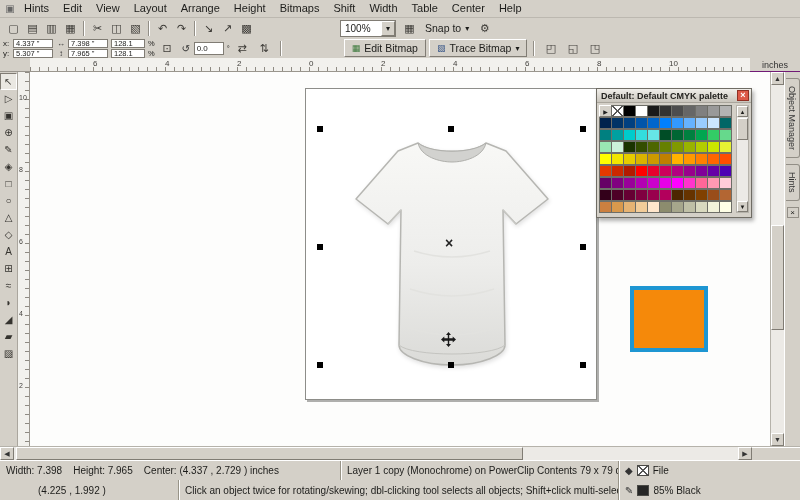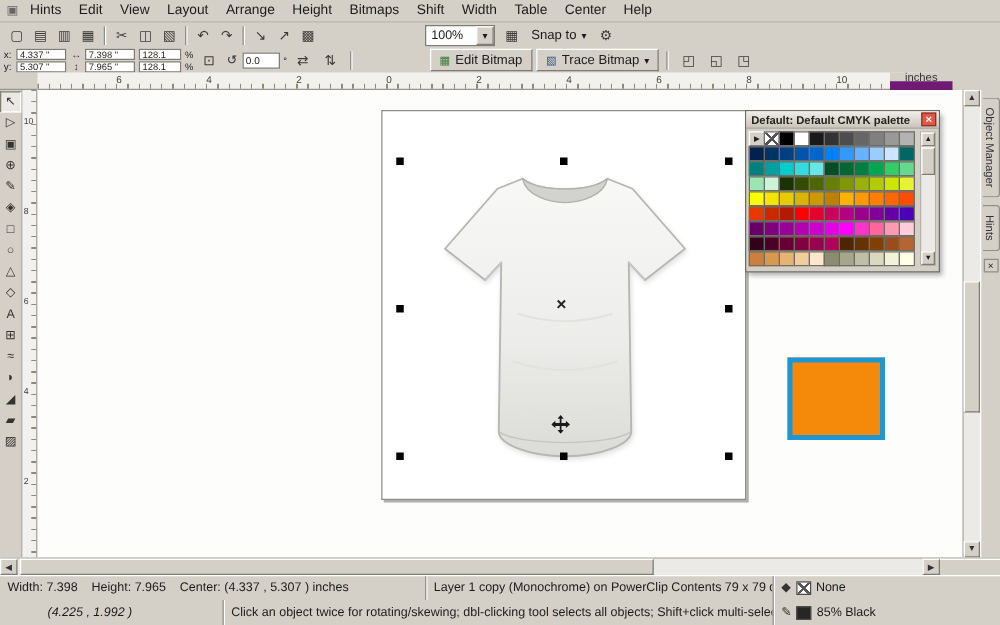--- a/index.html
+++ b/index.html
@@ -25,21 +25,21 @@
   .plabel{font-size:8px;width:8px;}
   .picon{font-size:8px;width:10px;text-align:center;color:#333;}
   .mini-field{height:9px;background:#fff;border:1px solid #807c74;font-size:7.5px;line-height:7px;display:flex;align-items:center;padding:0 1px 0 2px;overflow:hidden;}
   .f40{width:40px}.f34{width:34px}.f30{width:30px}
   .psuffix{font-size:7.5px;margin-left:1px;}
   .pbtn{height:18px;display:flex;align-items:center;gap:4px;padding:0 7px;font-size:10.5px;white-space:nowrap;}
   #ruler-corner{position:absolute;left:0;top:58px;width:30px;height:14px;background:#d4d0c8;border-bottom:1px solid #9a968e;}
   #ruler-h{position:absolute;left:30px;top:58px;width:720px;height:14px;background:#f2f1ed;border-bottom:1px solid #9a968e;}
   #ruler-h .ticks{position:absolute;left:0;right:0;bottom:0;height:4px;background:repeating-linear-gradient(to right,#8e8a82 0 1px,transparent 1px 9px);}
   .rnum{position:absolute;top:1px;font-size:8px;color:#44423e;}
-  #ruler-unit{position:absolute;left:712px;top:58px;width:50px;height:14px;font-size:9px;color:#333;display:flex;align-items:center;justify-content:center;border-bottom:7px solid #701a75;background:#d4d0c8;}
+  #ruler-unit{position:absolute;left:750px;top:58px;width:50px;height:14px;font-size:9px;color:#333;display:flex;align-items:center;justify-content:center;border-bottom:1px solid #701a75;background:#d4d0c8;}
   #toolbox{position:absolute;left:0;top:72px;width:18px;height:374px;border-right:1px solid #aaa69e;display:flex;flex-direction:column;align-items:center;padding-top:1px;background:#d4d0c8;}
   .tool{width:17px;height:17px;font-size:10px;display:flex;align-items:center;justify-content:center;color:#35332f;}
   .tool.active{background:#eae8e2;border:1px solid;border-color:#807c74 #fff #fff #807c74;}
   #ruler-v{position:absolute;left:18px;top:72px;width:12px;height:374px;background:#f2f1ed;border-right:1px solid #9a968e;}
   #ruler-v .ticks{position:absolute;top:0;bottom:0;right:0;width:4px;background:repeating-linear-gradient(to bottom,#8e8a82 0 1px,transparent 1px 9px);}
   .rnum-v{position:absolute;left:1px;font-size:7px;color:#44423e;}
   #canvas{position:absolute;left:30px;top:72px;width:740px;height:374px;background:#fdfdfc;overflow:hidden;}
   #page{position:absolute;left:275px;top:16px;width:292px;height:312px;background:#fff;border:1px solid #8d8d89;box-shadow:2px 2px 0 rgba(80,80,78,.45);}
   #tshirt{position:absolute;left:36px;top:42px;filter:drop-shadow(1px 2px 2px rgba(0,0,0,.12));}
   .handle{position:absolute;width:6px;height:6px;background:#000;}
@@ -71,21 +71,21 @@
   .hbtn{width:14px;height:13px;font-size:7px;display:flex;align-items:center;justify-content:center;color:#333;}
   #htrack{flex:1;position:relative;}
   #hthumb{position:absolute;left:2px;top:0;height:13px;width:70%;}
   #hcorner{width:48px;background:#d4d0c8;border-top:1px solid #fff;}
   #status1{position:absolute;left:0;top:460px;width:800px;height:20px;background:#d4d0c8;border-top:1px solid #fff;display:flex;align-items:center;font-size:10px;}
   #status2{position:absolute;left:0;top:480px;width:800px;height:20px;background:#d4d0c8;display:flex;align-items:center;font-size:10px;}
   .seg{height:100%;display:flex;align-items:center;overflow:hidden;white-space:pre;}
   .seg-l1{width:340px;padding-left:6px;}
   .seg-m{flex:1;border-left:1px solid #989488;box-shadow:inset 1px 0 0 #fff;padding-left:6px;}
   .seg-r{width:182px;border-left:1px solid #989488;box-shadow:inset 1px 0 0 #fff;padding-left:6px;gap:4px;}
-  .seg-l2{width:178px;padding-left:38px;font-style:italic;}
+  .seg-l2{width:178px;padding-left:38px;}
   .st-glyph{font-size:10px;color:#333;}
   .mini-swatch{width:12px;height:11px;border:1px solid #4a4a46;display:inline-block;}
 </style>
 </head>
 <body>
 
 <div id="app">
 
   <div id="menubar" class="bar">
     <span class="app-icon">▣</span>
@@ -422,26 +422,26 @@
   <div id="hscroll-row">
     <button class="hbtn raised">◀</button>
     <div id="htrack">
         <div id="hthumb" class="raised"></div>
       </div>
     <button class="hbtn raised">▶</button>
     <div id="hcorner"></div>
   </div>
 
   <div id="status1">
-    <div class="seg seg-l1">Width: 7.398    Height: 7.965    Center: (4.337 , 5.307 ) inches</div>
+    <div class="seg seg-l1">Width: 7.398    Height: 7.965    Center: (4.337 , 2.729 ) inches</div>
     <div class="seg seg-m">Layer 1 copy (Monochrome) on PowerClip Contents 79 x 79 dpi</div>
     <div class="seg seg-r">
       <span class="st-glyph">◆</span>
       <span class="mini-swatch no-color"></span>
-      <span>None</span>
+      <span>File</span>
     </div>
   </div>
 
   <div id="status2">
     <div class="seg seg-l2">(4.225 , 1.992 )</div>
     <div class="seg seg-m">Click an object twice for rotating/skewing; dbl-clicking tool selects all objects; Shift+click multi-selects; Alt+click digs; Ctrl+click...</div>
     <div class="seg seg-r">
       <span class="st-glyph">✎</span>
       <span class="mini-swatch" id="outline-swatch" style="background: rgb(38, 38, 38);"></span>
       <span>85% Black</span>

